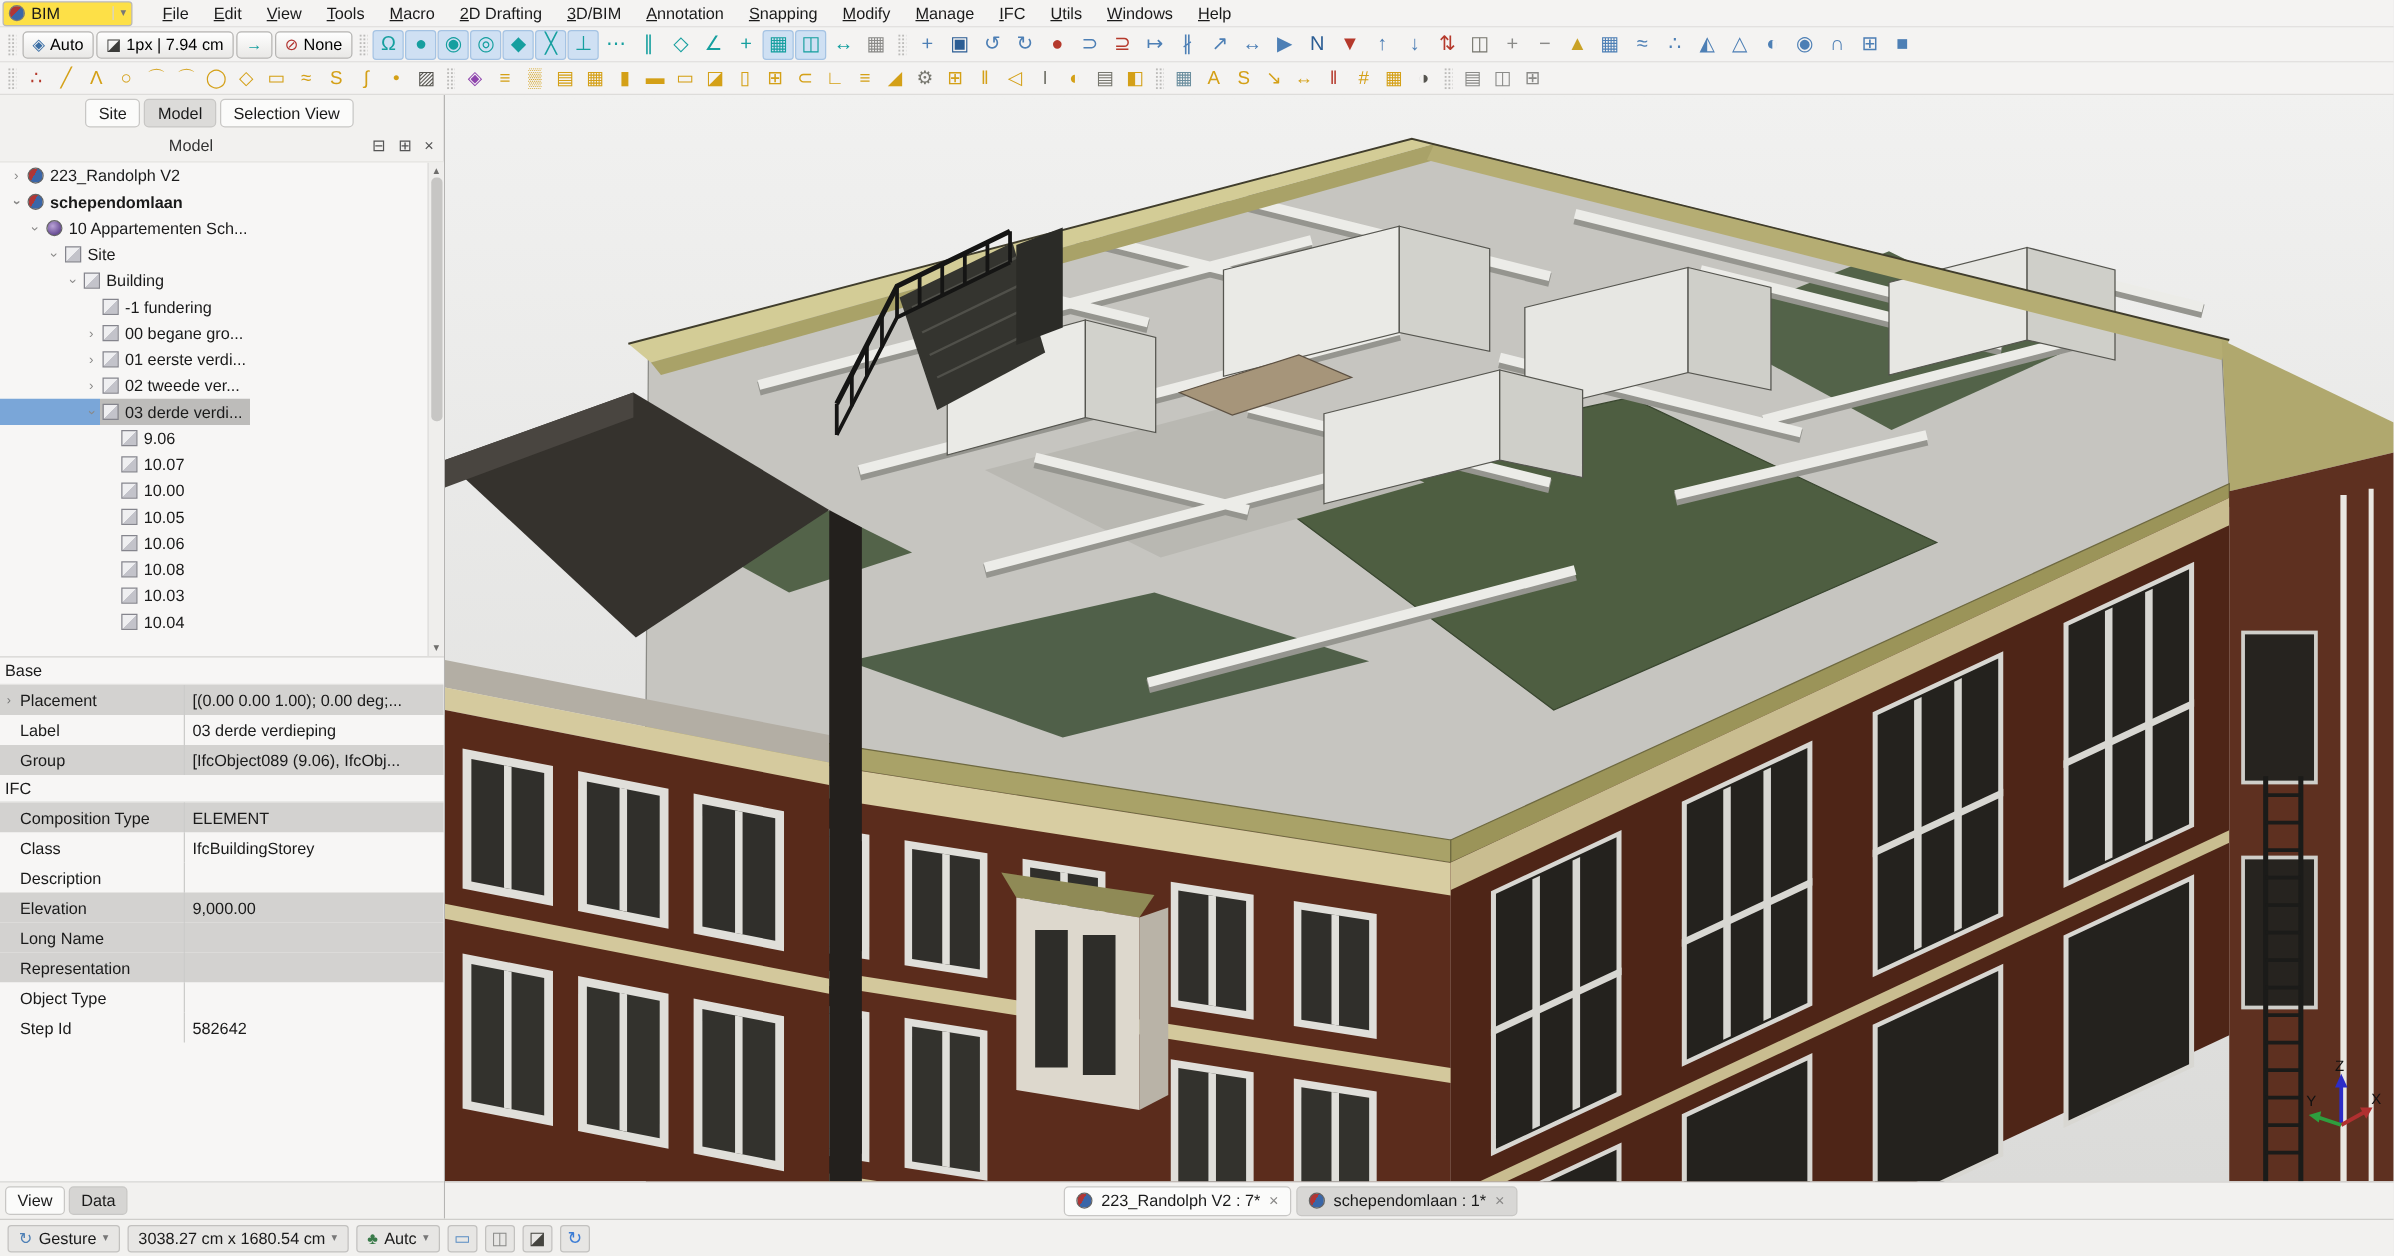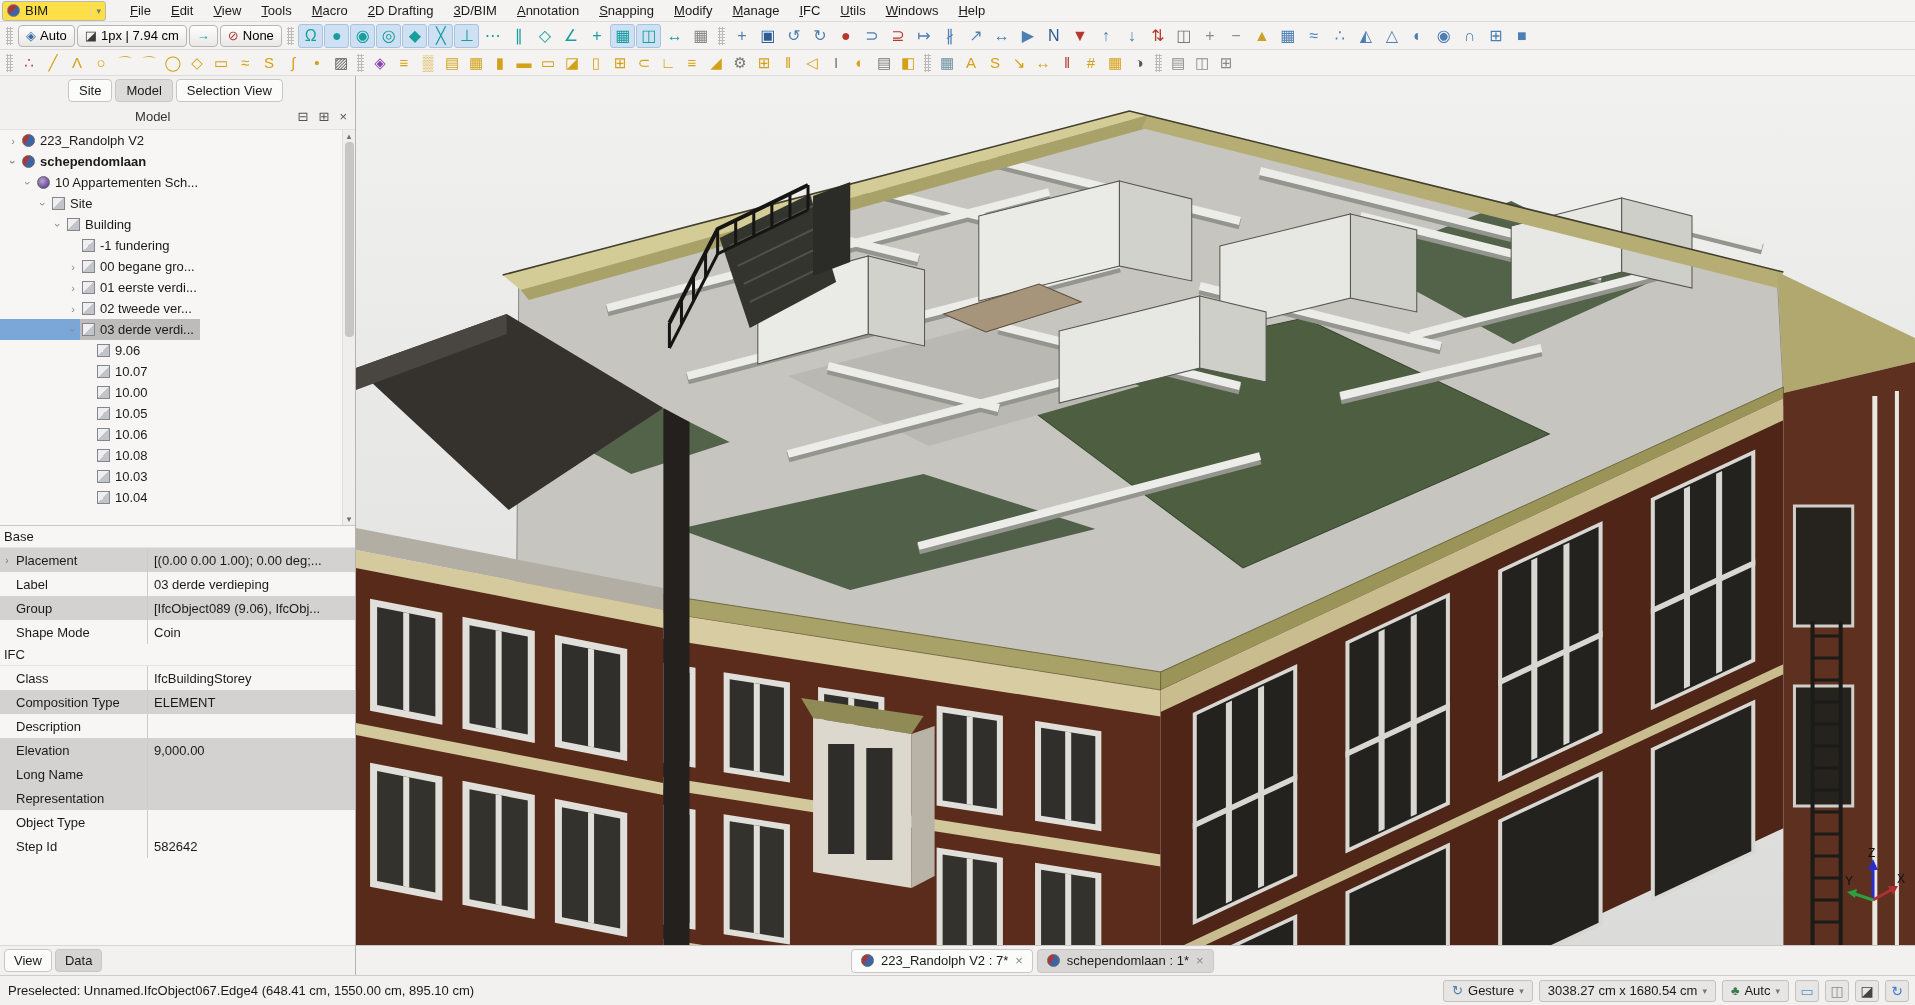--- a/index.html
+++ b/index.html
@@ -451,35 +451,30 @@
           <div class="prow">
             <span class="pexp"></span>
             <span class="plabel">Label</span>
             <span class="pvalue">03 derde verdieping</span>
           </div>
           <div class="prow shaded">
             <span class="pexp"></span>
             <span class="plabel">Group</span>
             <span class="pvalue">[IfcObject089 (9.06), IfcObj...</span>
           </div>
-          <div class="prow">
-            <span class="pexp"></span>
-            <span class="plabel">Shape Mode</span>
-            <span class="pvalue">Coin</span>
-          </div>
           <div class="pgroup-header">IFC</div>
+          <div class="prow shaded">
+            <span class="pexp"></span>
+            <span class="plabel">Composition Type</span>
+            <span class="pvalue">ELEMENT</span>
+          </div>
           <div class="prow">
             <span class="pexp"></span>
             <span class="plabel">Class</span>
             <span class="pvalue">IfcBuildingStorey</span>
-          </div>
-          <div class="prow shaded">
-            <span class="pexp"></span>
-            <span class="plabel">Composition Type</span>
-            <span class="pvalue">ELEMENT</span>
           </div>
           <div class="prow">
             <span class="pexp"></span>
             <span class="plabel">Description</span>
             <span class="pvalue"></span>
           </div>
           <div class="prow shaded">
             <span class="pexp"></span>
             <span class="plabel">Elevation</span>
             <span class="pvalue">9,000.00</span>
@@ -707,21 +702,20 @@
           <div class="dtab active">
             <span class="fc-doc"></span>
             <span>schependomlaan : 1*</span>
             <span class="close">×</span>
           </div>
         </div>
     </div>
   </div>
 
   <div class="statusbar">
-    <span class="status-msg">Preselected: Unnamed.IfcObject067.Edge4 (648.41 cm, 1550.00 cm, 895.10 cm)</span>
     <div class="sb-right">
       <div class="sb-widget">
         <span style="color:#4d7fb5">↻</span>
         <span>Gesture</span>
         <span class="arrow">▾</span>
       </div>
       <div class="sb-widget">
         <span>3038.27 cm x 1680.54 cm</span>
         <span class="arrow">▾</span>
       </div>

